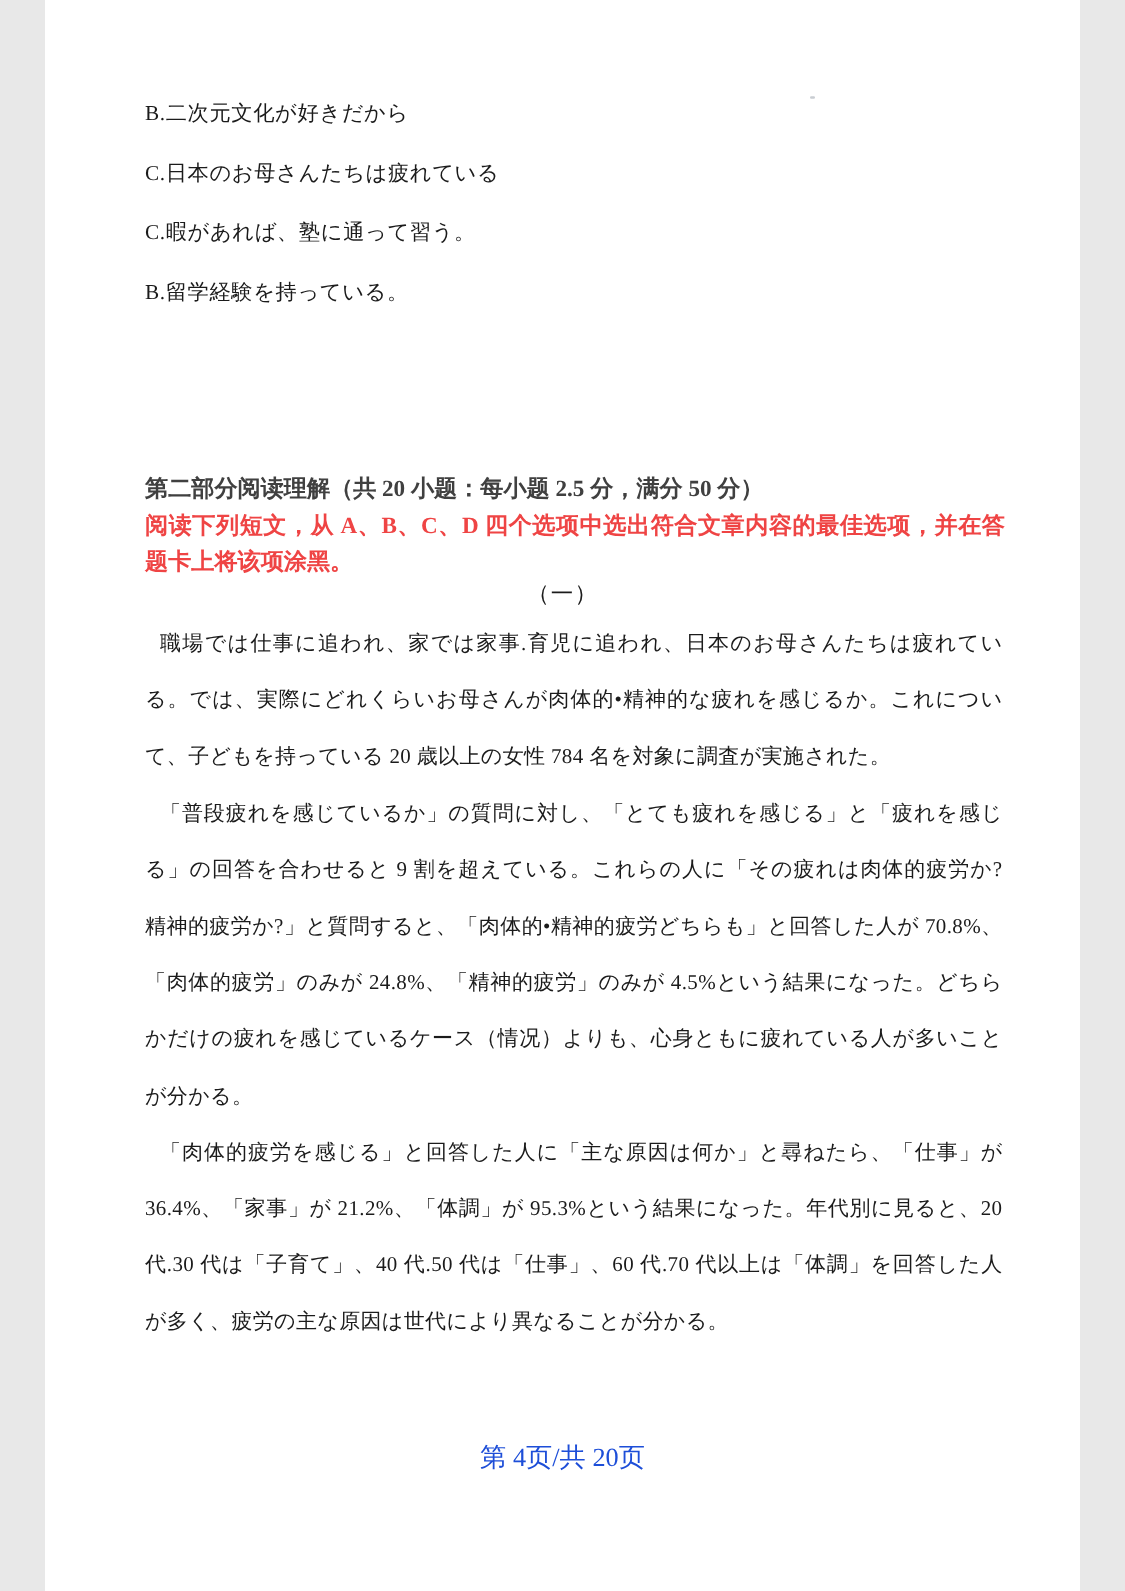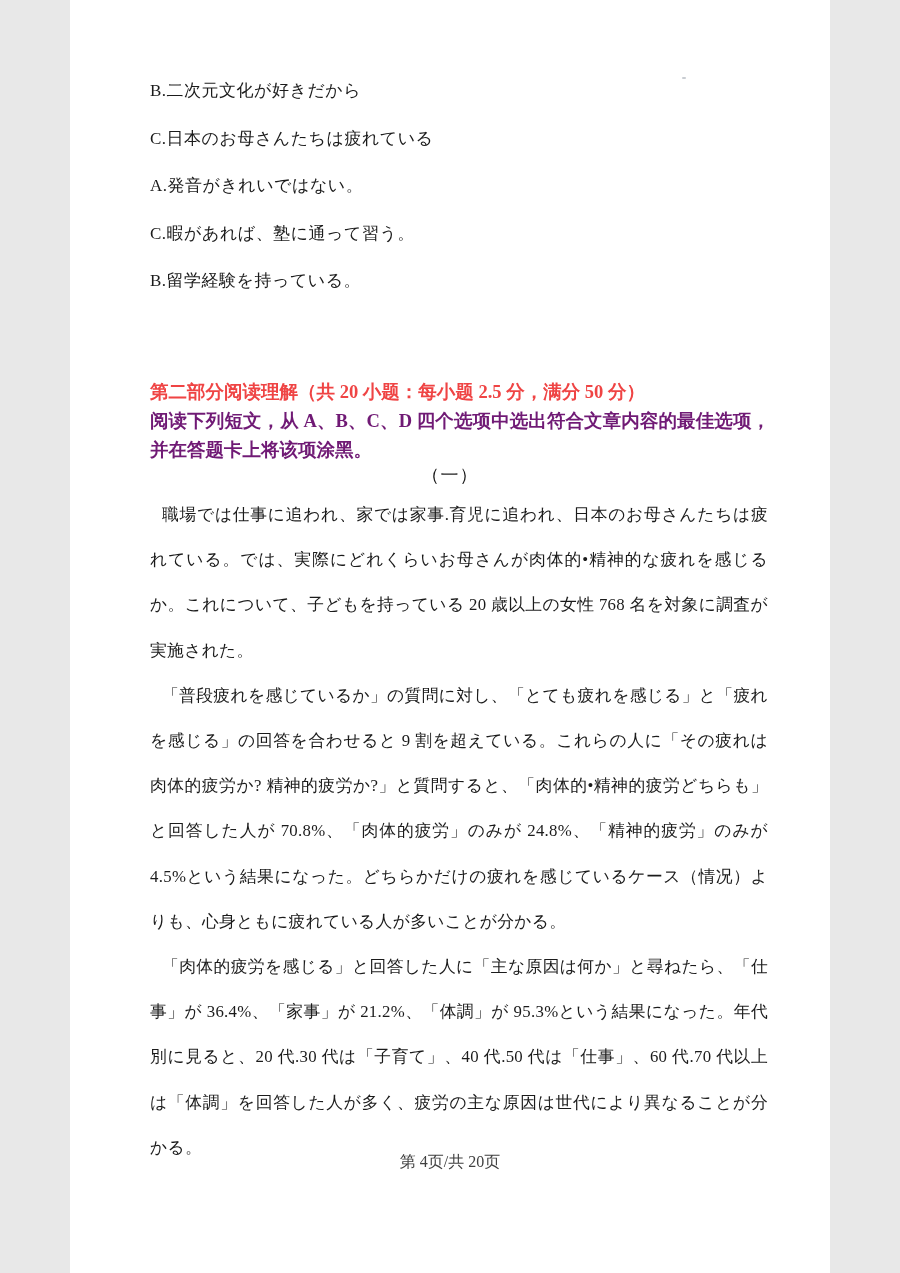--- a/index.html
+++ b/index.html
@@ -2,21 +2,21 @@
 <html><head>
 <meta charset="utf-8">
 <style>
   html, body {
     margin: 0;
     padding: 0;
     background: #e8e8e8;
   }
   .page {
     position: relative;
-    width: 760px;
+    width: 828px;
     height: 1273px;
     margin: 0 auto;
     background: #ffffff;
     color: #1b1b1b;
     font-family: "Liberation Serif", "DejaVu Serif", serif;
     overflow: hidden;
   }
   .questions {
     position: absolute;
     top: 67px;
@@ -32,27 +32,27 @@
   .section-block {
     position: absolute;
     top: 378px;
     left: 80px;
     right: 60px;
   }
   .section-heading {
     font-size: 18.5px;
     font-weight: 700;
     line-height: 28.8px;
-    color: #ef4444;
+    color: #404040;
   }
   .section-instructions {
     font-size: 18.5px;
     font-weight: 700;
     line-height: 28.8px;
-    color: #701a75;
+    color: #ef4444;
     text-align: justify;
   }
   .passage-label {
     position: absolute;
     top: 463px;
     left: 0;
     width: 100%;
     text-align: center;
     font-size: 18px;
     letter-spacing: 1px;
@@ -70,22 +70,22 @@
     text-align: justify;
     text-indent: 12px;
     letter-spacing: 0.3px;
   }
   .footer {
     position: absolute;
     top: 1152px;
     left: 0;
     width: 100%;
     text-align: center;
-    font-size: 16px;
-    color: #404040;
+    font-size: 21px;
+    color: #1d4ed8;
   }
   .speck {
     position: absolute;
     top: 77px;
     left: 612px;
     width: 4px;
     height: 2px;
     background: #c9cdd2;
     border-radius: 1px;
   }
@@ -93,33 +93,32 @@
 </head>
 <body>
 
 <div class="page">
 
   <div class="speck"></div>
 
   <div class="questions">
     <div class="q-line">B.二次元文化が好きだから</div>
     <div class="q-line">C.日本のお母さんたちは疲れている</div>
-    <div class="q-line">A.発音がきれいではない。</div>
     <div class="q-line">C.暇があれば、塾に通って習う。</div>
     <div class="q-line">B.留学経験を持っている。</div>
   </div>
 
   <div class="section-block">
     <div class="section-heading">第二部分阅读理解（共 20 小题：每小题 2.5 分，满分 50 分）</div>
     <div class="section-instructions">阅读下列短文，从 A、B、C、D 四个选项中选出符合文章内容的最佳选项，并在答题卡上将该项涂黑。</div>
   </div>
 
   <div class="passage-label">（一）</div>
 
   <div class="passage">
-    <p>職場では仕事に追われ、家では家事.育児に追われ、日本のお母さんたちは疲れている。では、実際にどれくらいお母さんが肉体的•精神的な疲れを感じるか。これについて、子どもを持っている 20 歳以上の女性 768 名を対象に調査が実施された。</p>
+    <p>職場では仕事に追われ、家では家事.育児に追われ、日本のお母さんたちは疲れている。では、実際にどれくらいお母さんが肉体的•精神的な疲れを感じるか。これについて、子どもを持っている 20 歳以上の女性 784 名を対象に調査が実施された。</p>
     <p>「普段疲れを感じているか」の質問に対し、「とても疲れを感じる」と「疲れを感じる」の回答を合わせると 9 割を超えている。これらの人に「その疲れは肉体的疲労か? 精神的疲労か?」と質問すると、「肉体的•精神的疲労どちらも」と回答した人が 70.8%、「肉体的疲労」のみが 24.8%、「精神的疲労」のみが 4.5%という結果になった。どちらかだけの疲れを感じているケース（情况）よりも、心身ともに疲れている人が多いことが分かる。</p>
     <p>「肉体的疲労を感じる」と回答した人に「主な原因は何か」と尋ねたら、「仕事」が 36.4%、「家事」が 21.2%、「体調」が 95.3%という結果になった。年代別に見ると、20 代.30 代は「子育て」、40 代.50 代は「仕事」、60 代.70 代以上は「体調」を回答した人が多く、疲労の主な原因は世代により異なることが分かる。</p>
   </div>
 
   <div class="footer">第 4页/共 20页</div>
 
 </div>
 
 </body></html>

